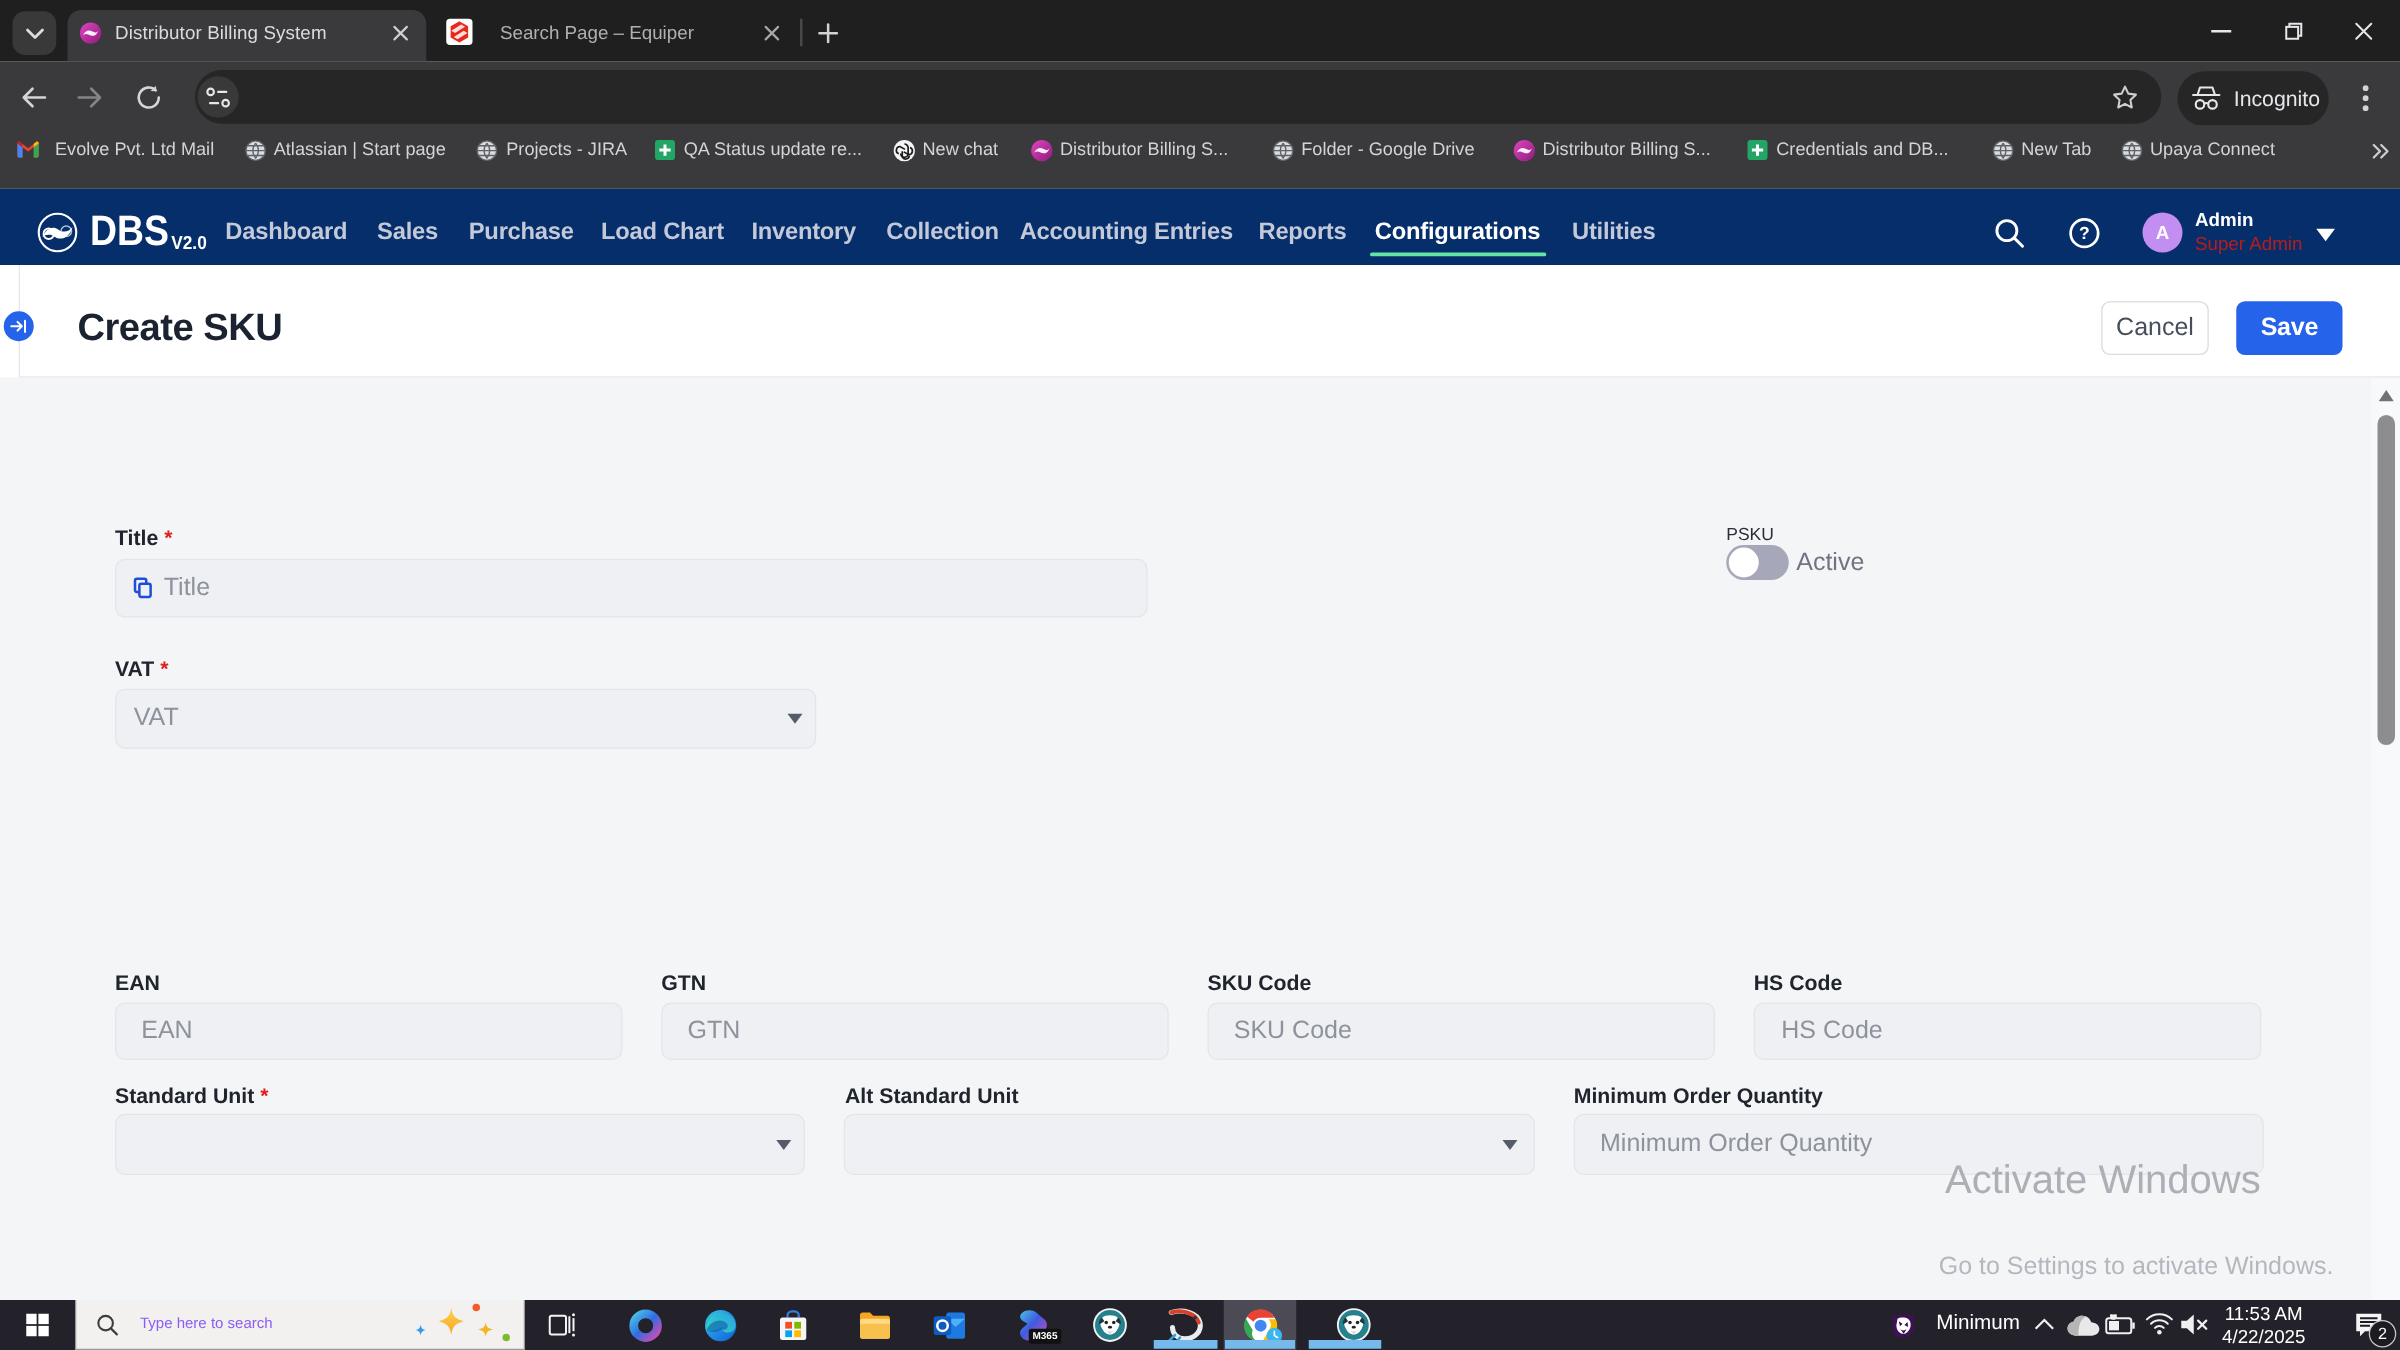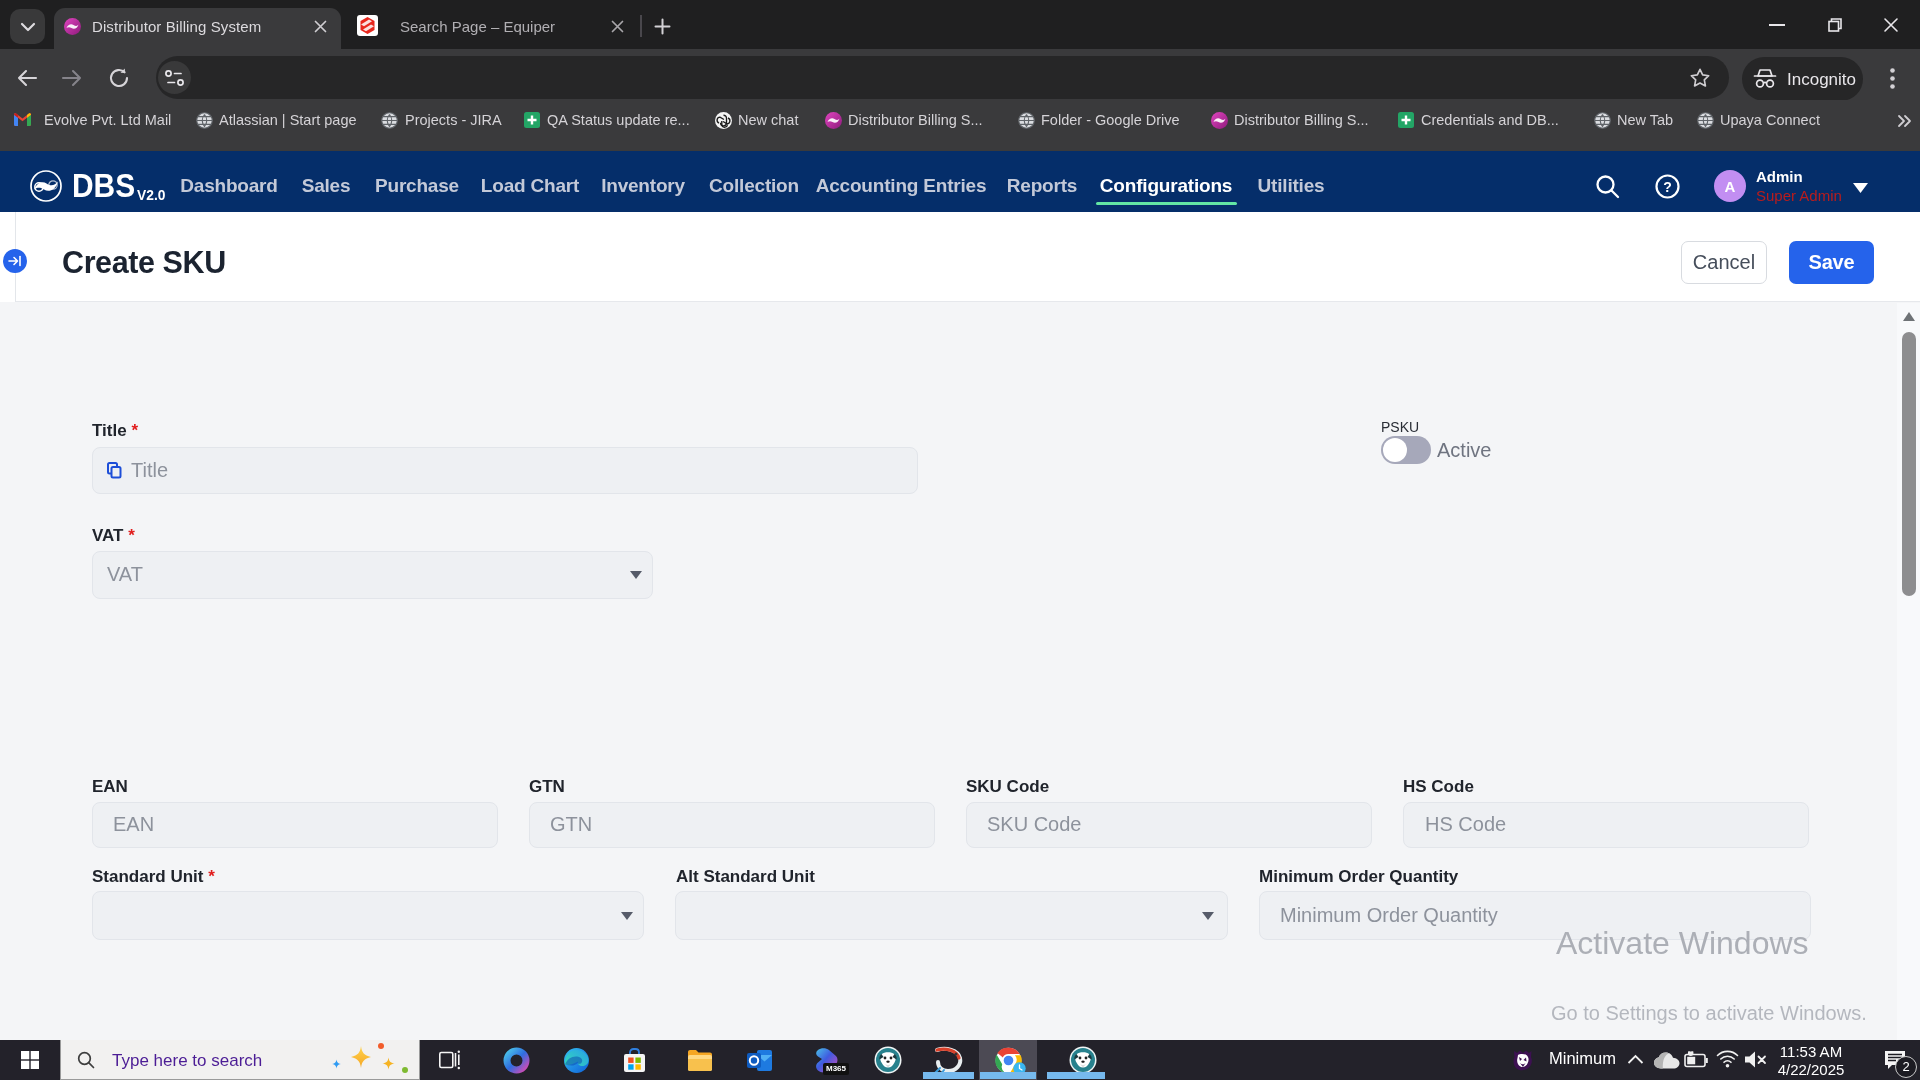--- a/index.html
+++ b/index.html
@@ -63,21 +63,21 @@
 #wm1 { left:1556px; top:925px; font-size:32px; color:#acafb6; }
 #wm2 { left:1551px; top:958px; font-size:20px; color:#b4b7be;margin-top:44px; }
 
 
 #sbtrack { left:1897px; top:303px; width:23px; height:737px; background:#f8f9fb; }
 #sbthumb { left:1902px; top:332px; width:14px; height:264px; background:#8d8d8f; border-radius:7px; }
 
 
 #taskbar { left:0; top:1040px; width:1920px; height:40px; background:#23222a; }
 #tsearch { left:60px; top:1040px; width:360px; height:40px; background:#f2f1f0; border:1px solid #9a9a9a; border-top:none; }
-#tsearchtext { left:112px; top:1051px; font-size:17px; color:#4c1d95; }
+#tsearchtext { left:112px; top:1051px; font-size:12px; color:#8b5cf6; }
 #chrometile { left:979px; top:1040px; width:58px; height:40px; background:#4c4a54; }
 .underline { position:absolute; top:1072px; height:7px; background:#76b9ed; }
 #tray-result { left:1549px; top:1049px; font-size:16.5px; color:#fff; }
 #time1 { left:1778px; top:1043px; width:66px; text-align:center; font-size:15px; color:#fff; }
 #time2 { left:1771px; top:1061px; width:80px; text-align:center; font-size:15px; color:#fff; }
 </style>
 </head>
 <body>
 <div id="stage">
   

